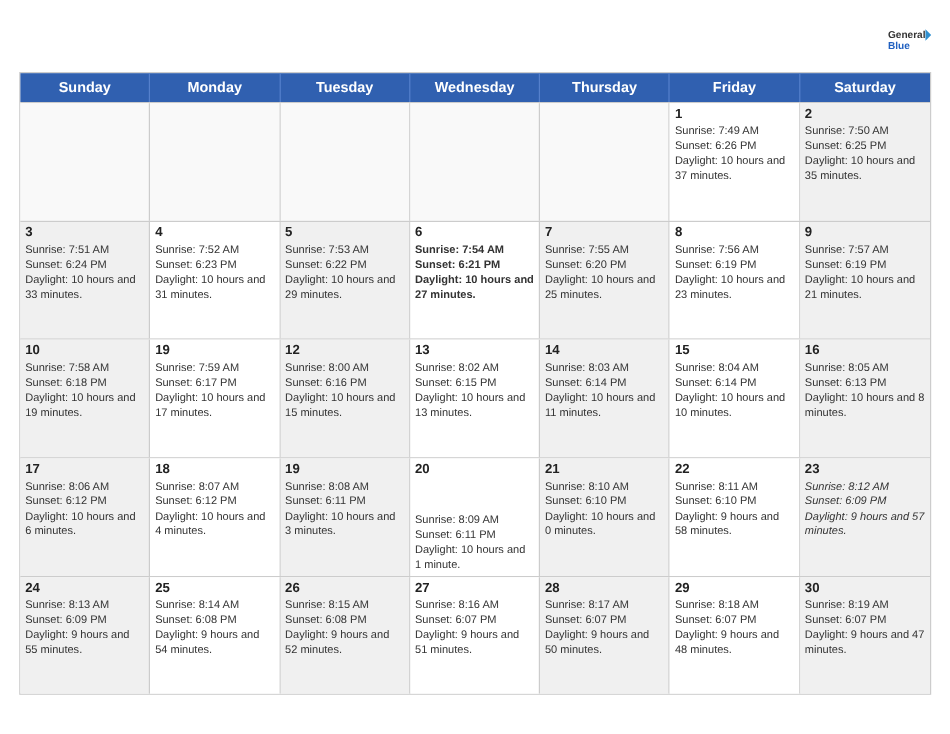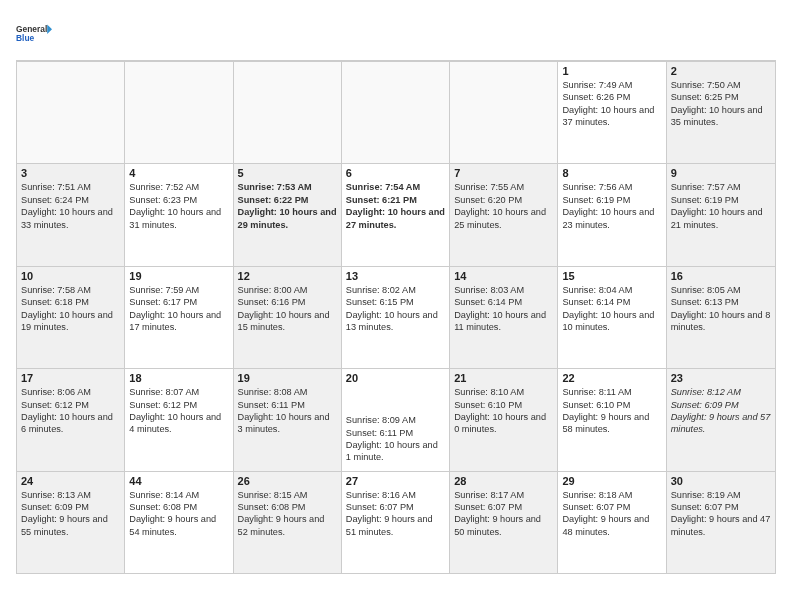--- a/index.html
+++ b/index.html
@@ -9,20 +9,21 @@
       width: 792px;
       height: 612px;
       overflow: hidden;
     }
     .page {
       width: 792px;
       height: 584px;
       padding: 16px 16px 10px 16px;
       display: flex;
       flex-direction: column;
+      align-items: flex-end;
     }
     .header {
       display: flex;
       align-items: flex-start;
       justify-content: space-between;
       margin-bottom: 8px;
     }
     .logo {
       display: flex;
       align-items: center;
@@ -106,20 +107,29 @@
       <polygon points="52,4 60,12 52,20" fill="#3090d0"></polygon>
     </svg>
   </div>
     <div class="title-block">
       <div class="month-title"></div>
       <div class="location"></div>
     </div>
   </div>
 
   <div class="calendar">
+    <div class="cal-header">
+    <div class="cal-header-cell">Sunday</div>
+        <div class="cal-header-cell">Monday</div>
+        <div class="cal-header-cell">Tuesday</div>
+        <div class="cal-header-cell">Wednesday</div>
+        <div class="cal-header-cell">Thursday</div>
+        <div class="cal-header-cell">Friday</div>
+        <div class="cal-header-cell">Saturday</div>
+      </div>
     <div class="cal-body">
     <div class="cal-row">
           <div class="cal-cell empty"></div>
           <div class="cal-cell empty"></div>
           <div class="cal-cell empty"></div>
           <div class="cal-cell empty"></div>
           <div class="cal-cell empty"></div>
           <div class="cal-cell">
             <div class="day-number">1</div>
             <div class="cell-text" style="white-space: pre-line;">Sunrise: 7:49 AM
@@ -141,21 +151,21 @@
 Daylight: 10 hours and 33 minutes.</div>
           </div>
           <div class="cal-cell">
             <div class="day-number">4</div>
             <div class="cell-text" style="white-space: pre-line;">Sunrise: 7:52 AM
 Sunset: 6:23 PM
 Daylight: 10 hours and 31 minutes.</div>
           </div>
           <div class="cal-cell shaded">
             <div class="day-number">5</div>
-            <div class="cell-text" style="white-space: pre-line; font-weight: bold;">Sunrise: 7:53 AM
+            <div class="cell-text" style="white-space: pre-line;">Sunrise: 7:53 AM
 Sunset: 6:22 PM
 Daylight: 10 hours and 29 minutes.</div>
           </div>
           <div class="cal-cell">
             <div class="day-number">6</div>
             <div class="cell-text" style="white-space: pre-line; font-weight: bold;">Sunrise: 7:54 AM
 Sunset: 6:21 PM
 Daylight: 10 hours and 27 minutes.</div>
           </div>
           <div class="cal-cell shaded">
@@ -266,21 +276,21 @@
           </div>
         </div>
         <div class="cal-row">
           <div class="cal-cell shaded">
             <div class="day-number">24</div>
             <div class="cell-text" style="white-space: pre-line;">Sunrise: 8:13 AM
 Sunset: 6:09 PM
 Daylight: 9 hours and 55 minutes.</div>
           </div>
           <div class="cal-cell">
-            <div class="day-number">44</div>
+            <div class="day-number">25</div>
             <div class="cell-text" style="white-space: pre-line;">Sunrise: 8:14 AM
 Sunset: 6:08 PM
 Daylight: 9 hours and 54 minutes.</div>
           </div>
           <div class="cal-cell shaded">
             <div class="day-number">26</div>
             <div class="cell-text" style="white-space: pre-line;">Sunrise: 8:15 AM
 Sunset: 6:08 PM
 Daylight: 9 hours and 52 minutes.</div>
           </div>

